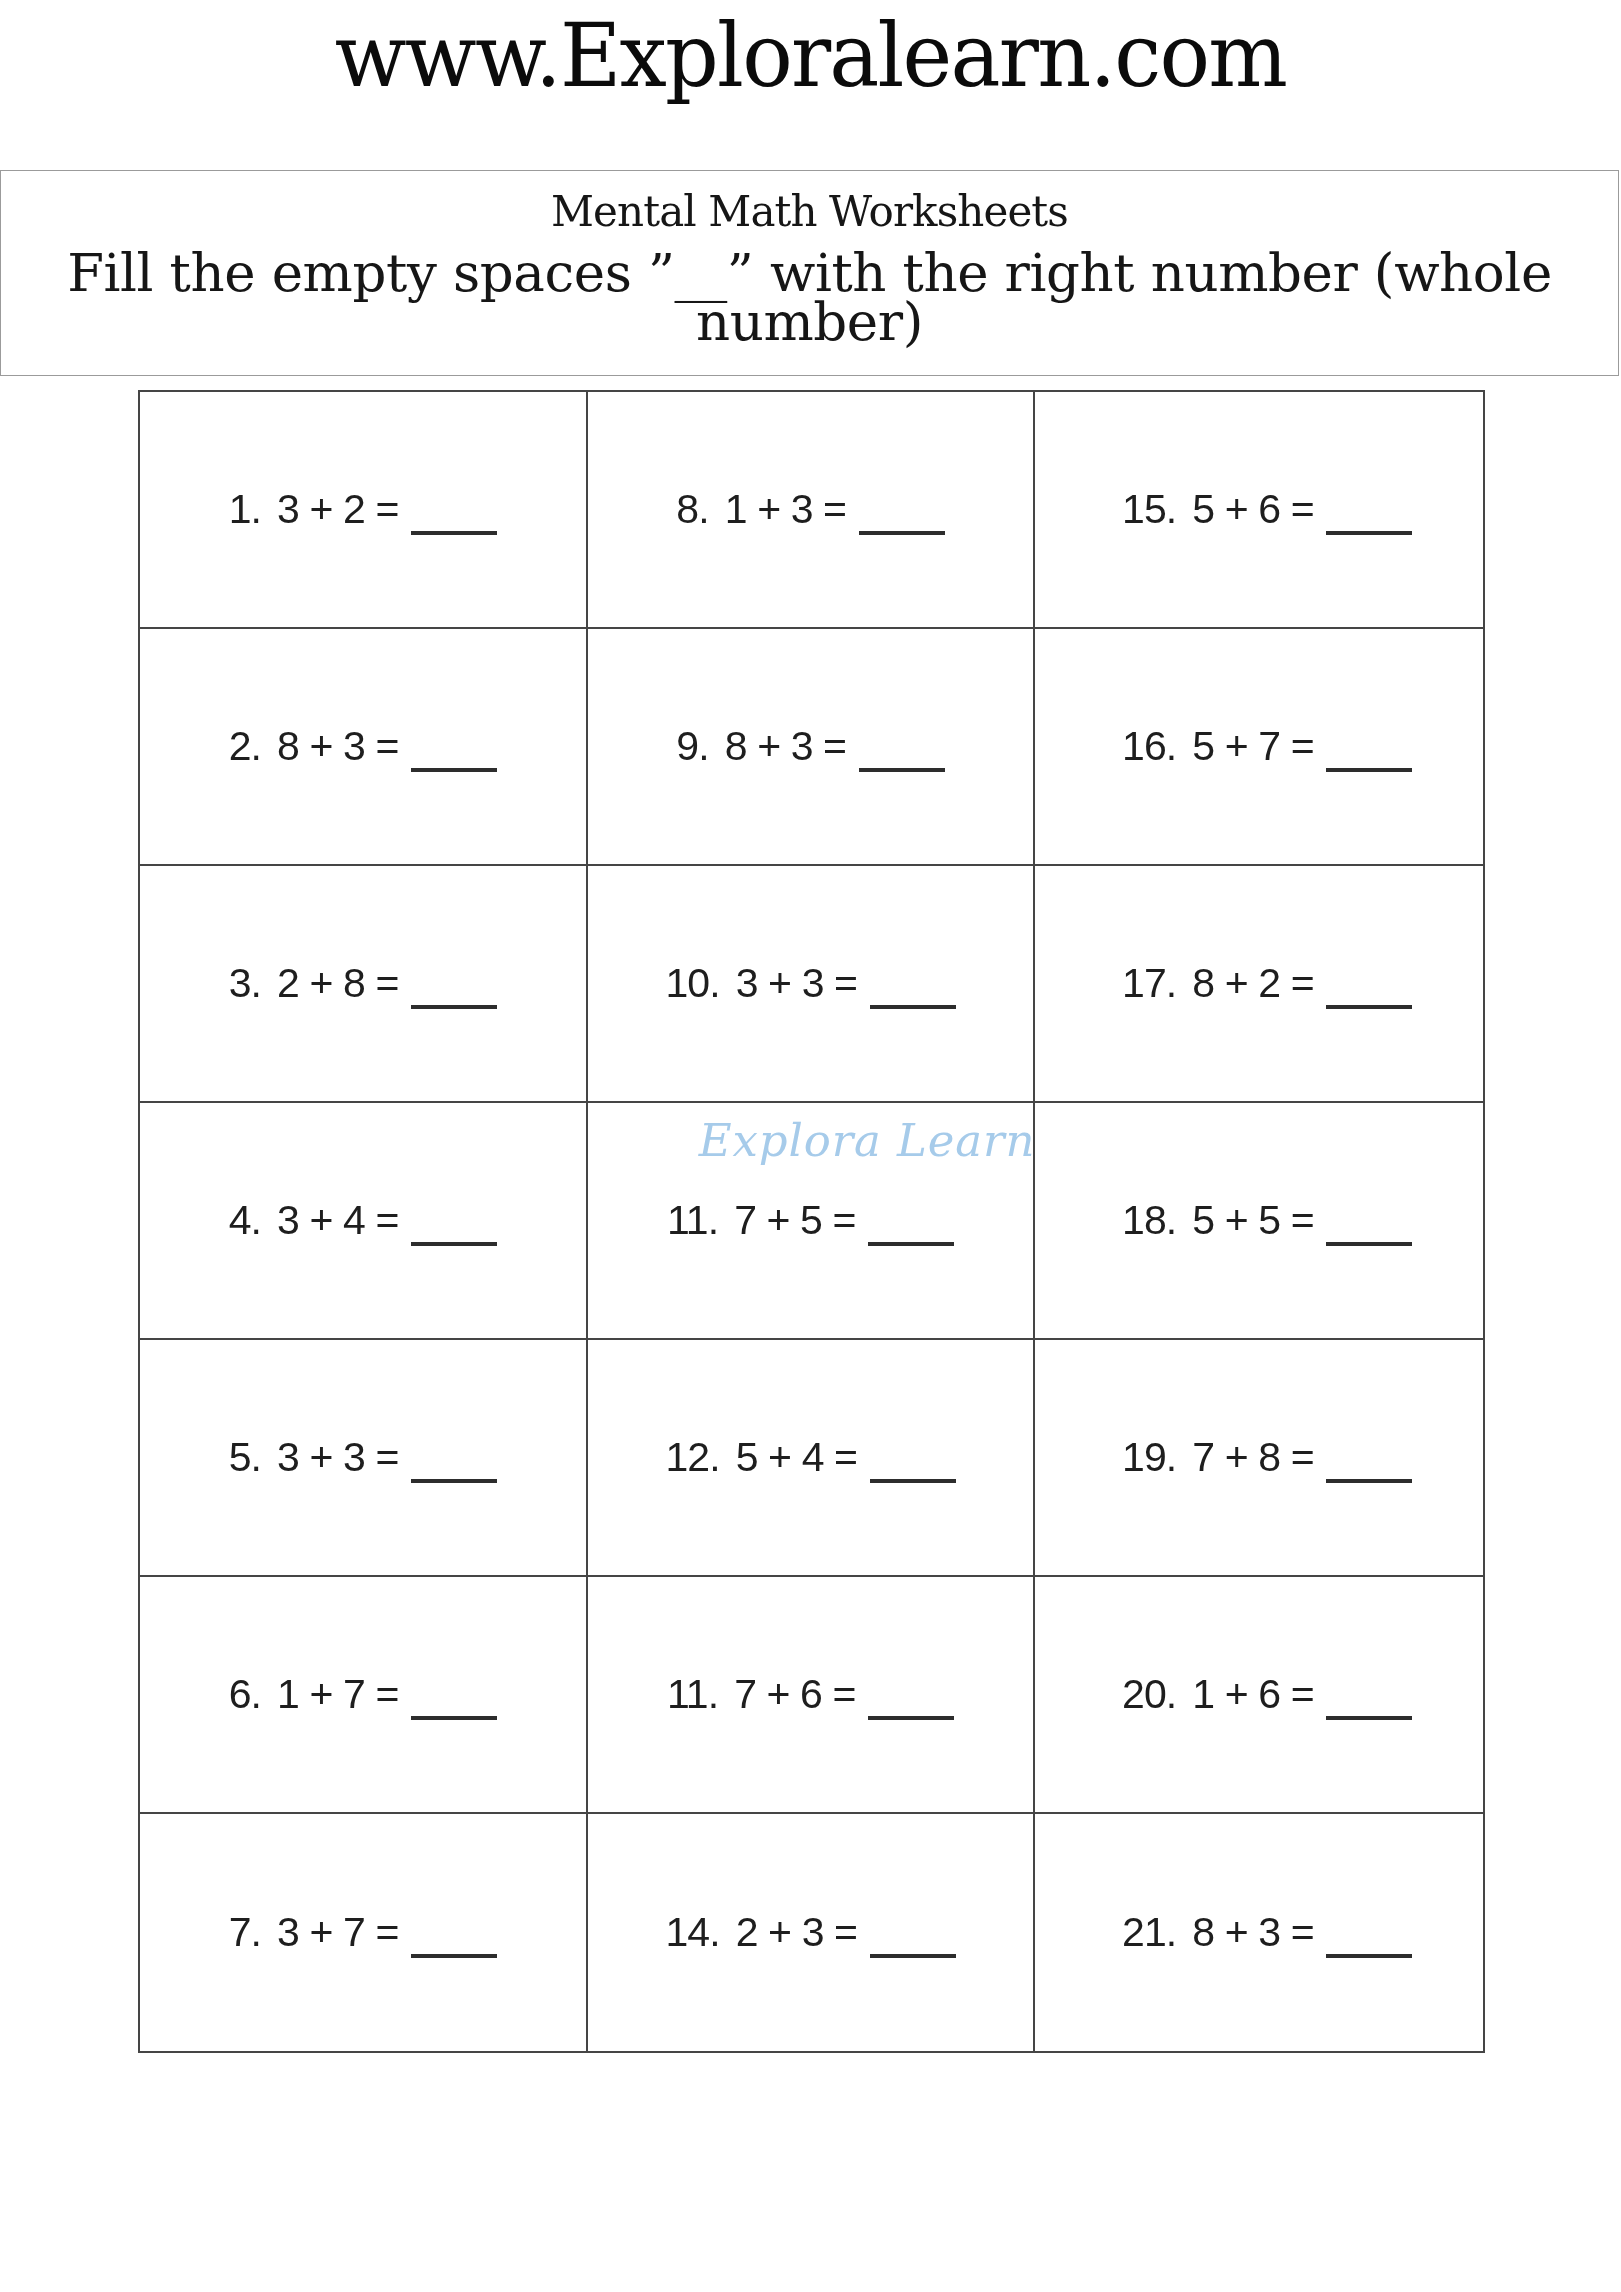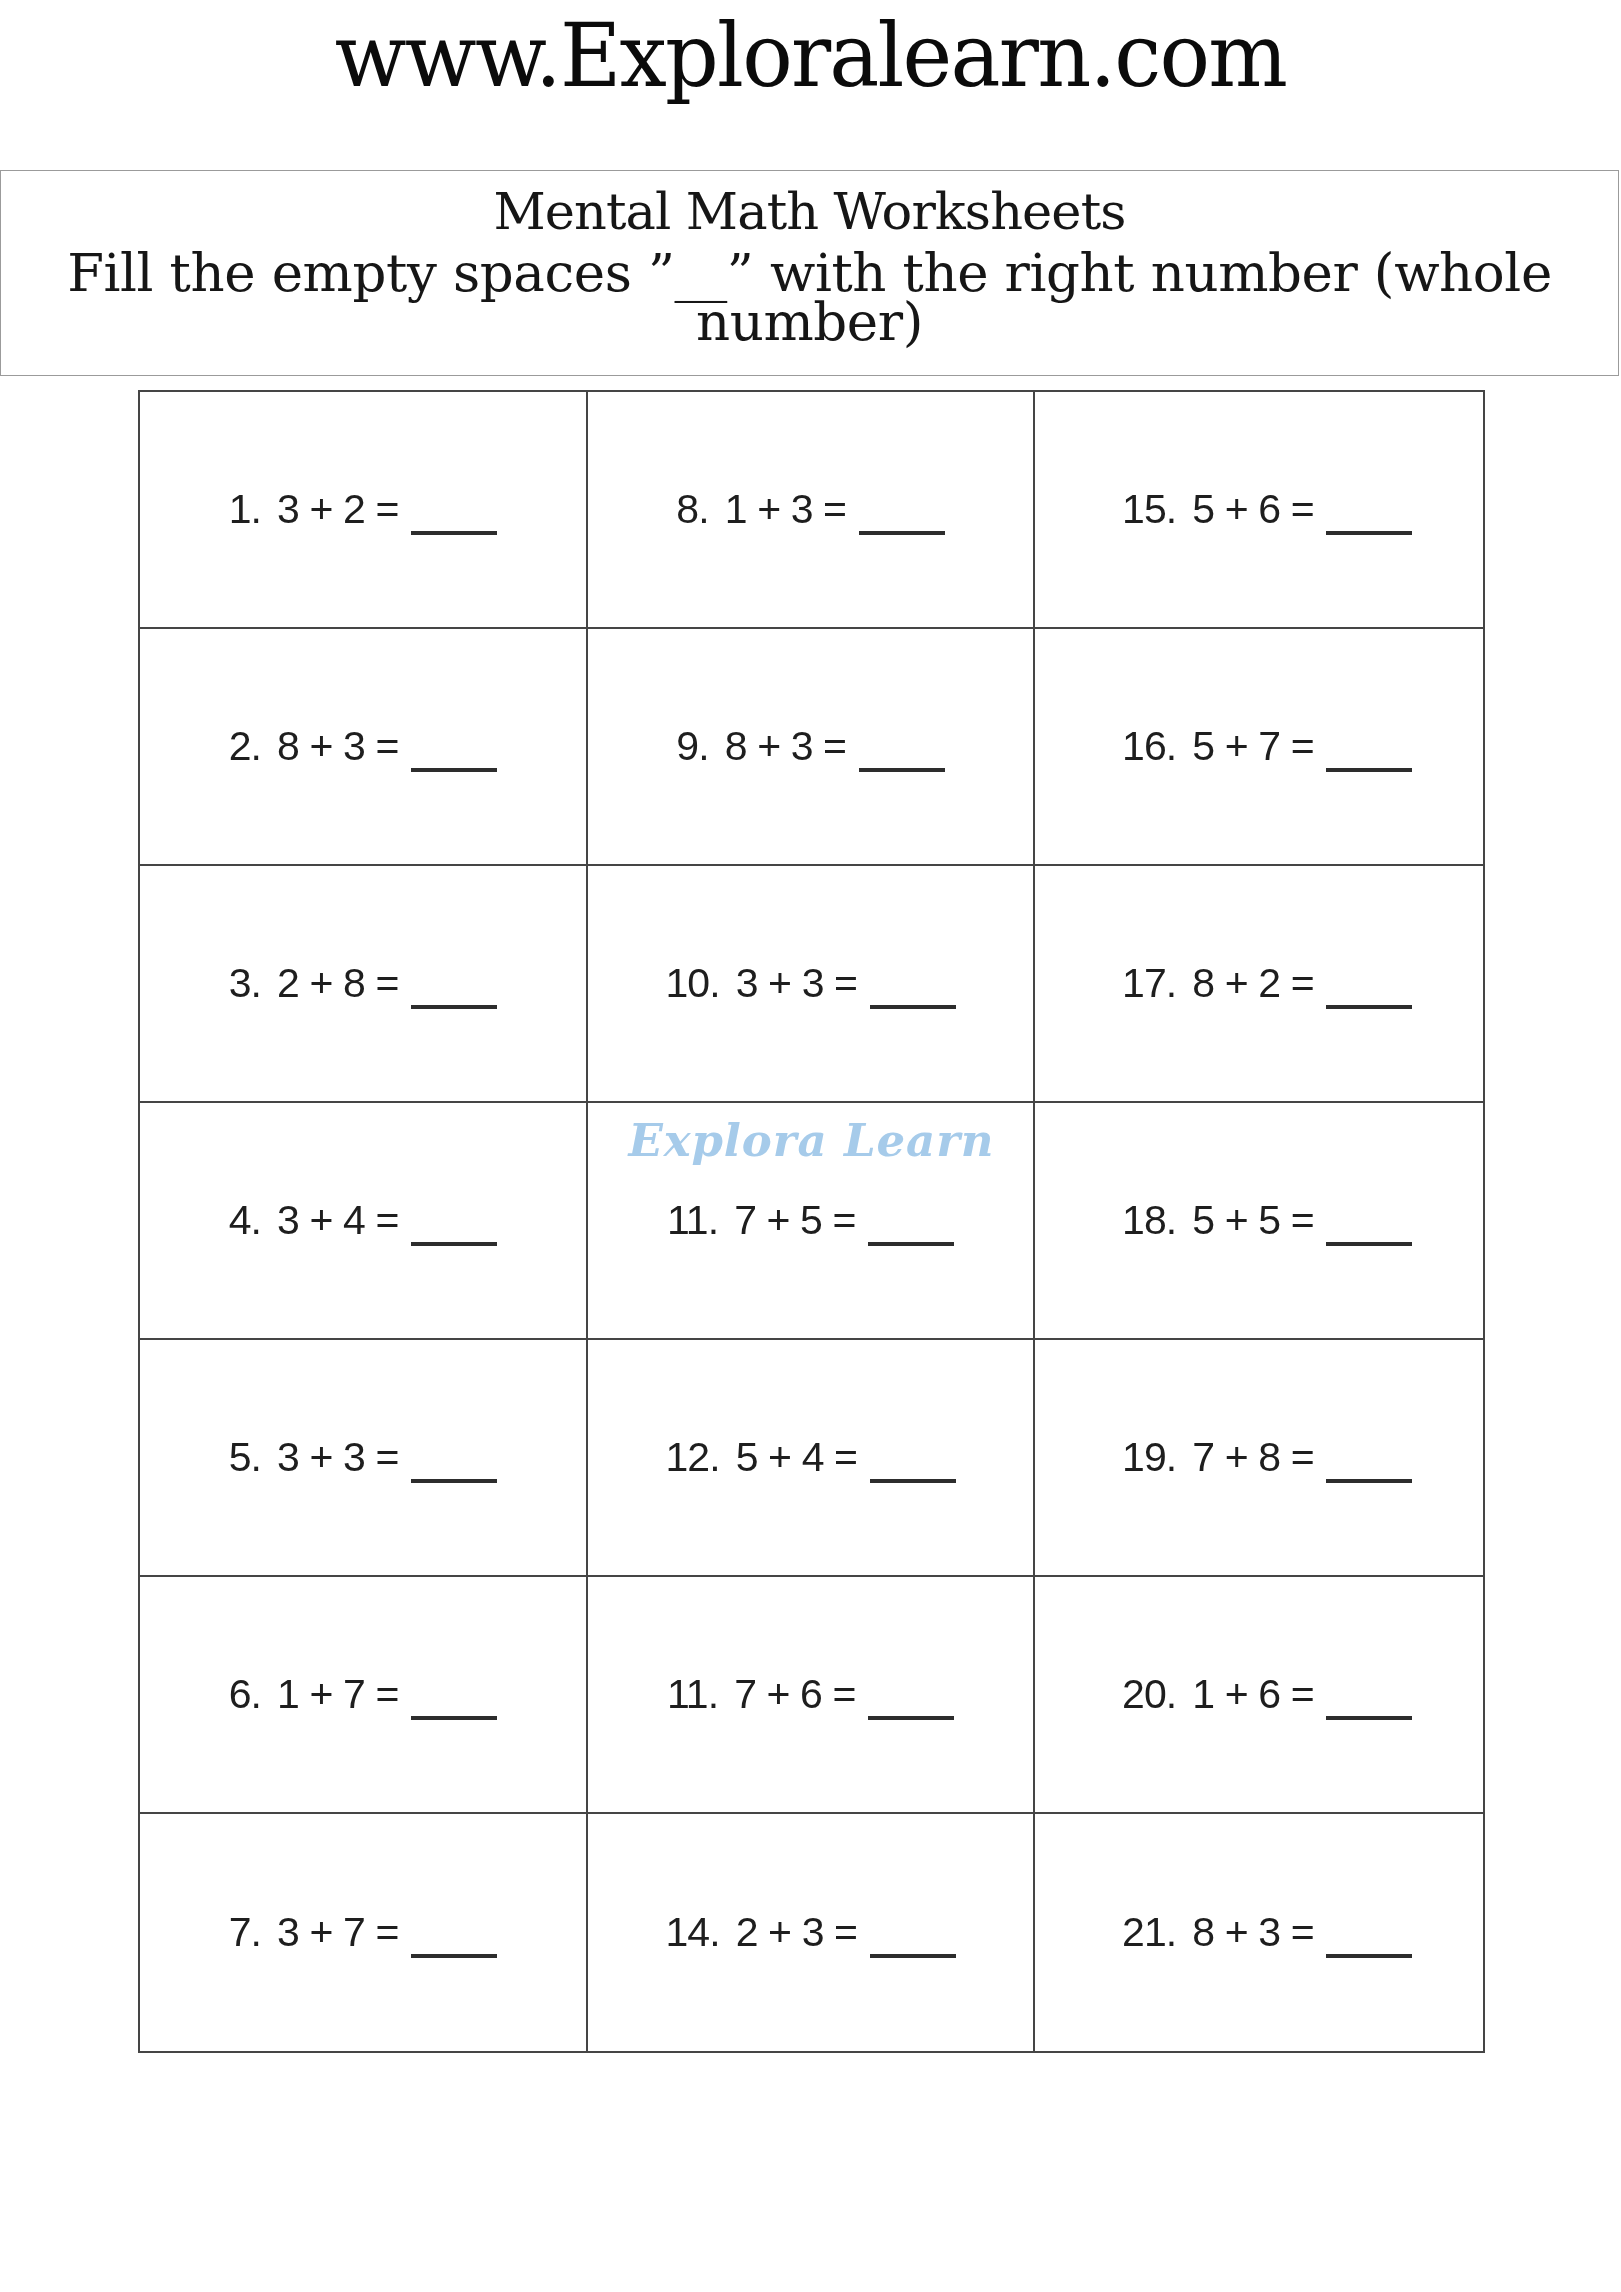--- a/index.html
+++ b/index.html
@@ -40,21 +40,21 @@
     width: 1617px;
     height: 204px;
     border: 1.8px solid var(--header-border, #9b9b9b);
     background: #ffffff;
     text-align: center;
     font-family: "DejaVu Serif", serif;
     color: #161616;
   }
   .ws-title {
     margin-top: 4.5px;
-    font-size: 51px;
+    font-size: 42px;
     line-height: 72px;
     letter-spacing: -0.9px;
   }
   .ws-instruction {
     font-size: 53px;
     line-height: 49px;
     letter-spacing: -0.4px;
     text-align: center;
   }
 
@@ -96,24 +96,24 @@
     align-self: center;
     transform: translateY(23px);
   }
 
   
   .watermark {
     position: absolute;
     top: 724px;
     left: 33.33%;
     width: 33.34%;
-    text-align: center;
+    text-align: right;
     font-family: "DejaVu Serif", serif;
     font-style: italic;
-    font-weight: bold;
+    font-weight: normal;
     font-size: 45px;
     line-height: 50px;
     letter-spacing: 0.9px;
     color: var(--watermark-blue, #a6cbea);
     pointer-events: none;
   }
 </style>
 </head>
 <body style="--text: #1e1e1e; --table-border: #454545; --header-border: #9b9b9b; --blank-line: #2d2d2d; --watermark-blue: #a6cbea;">
 

